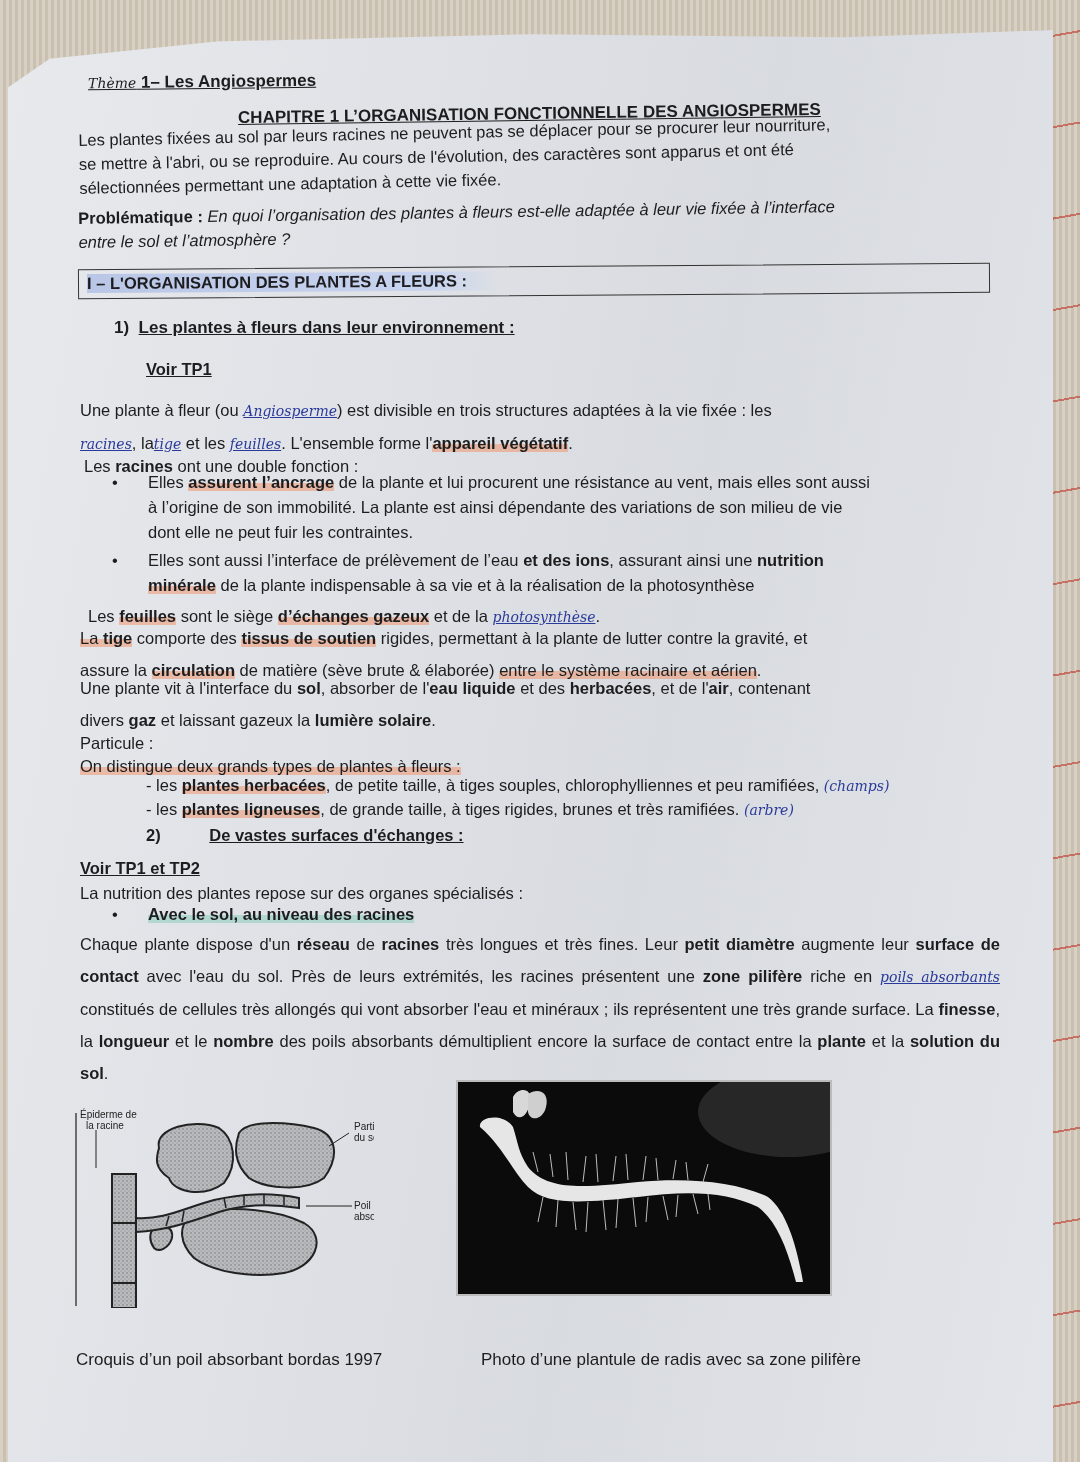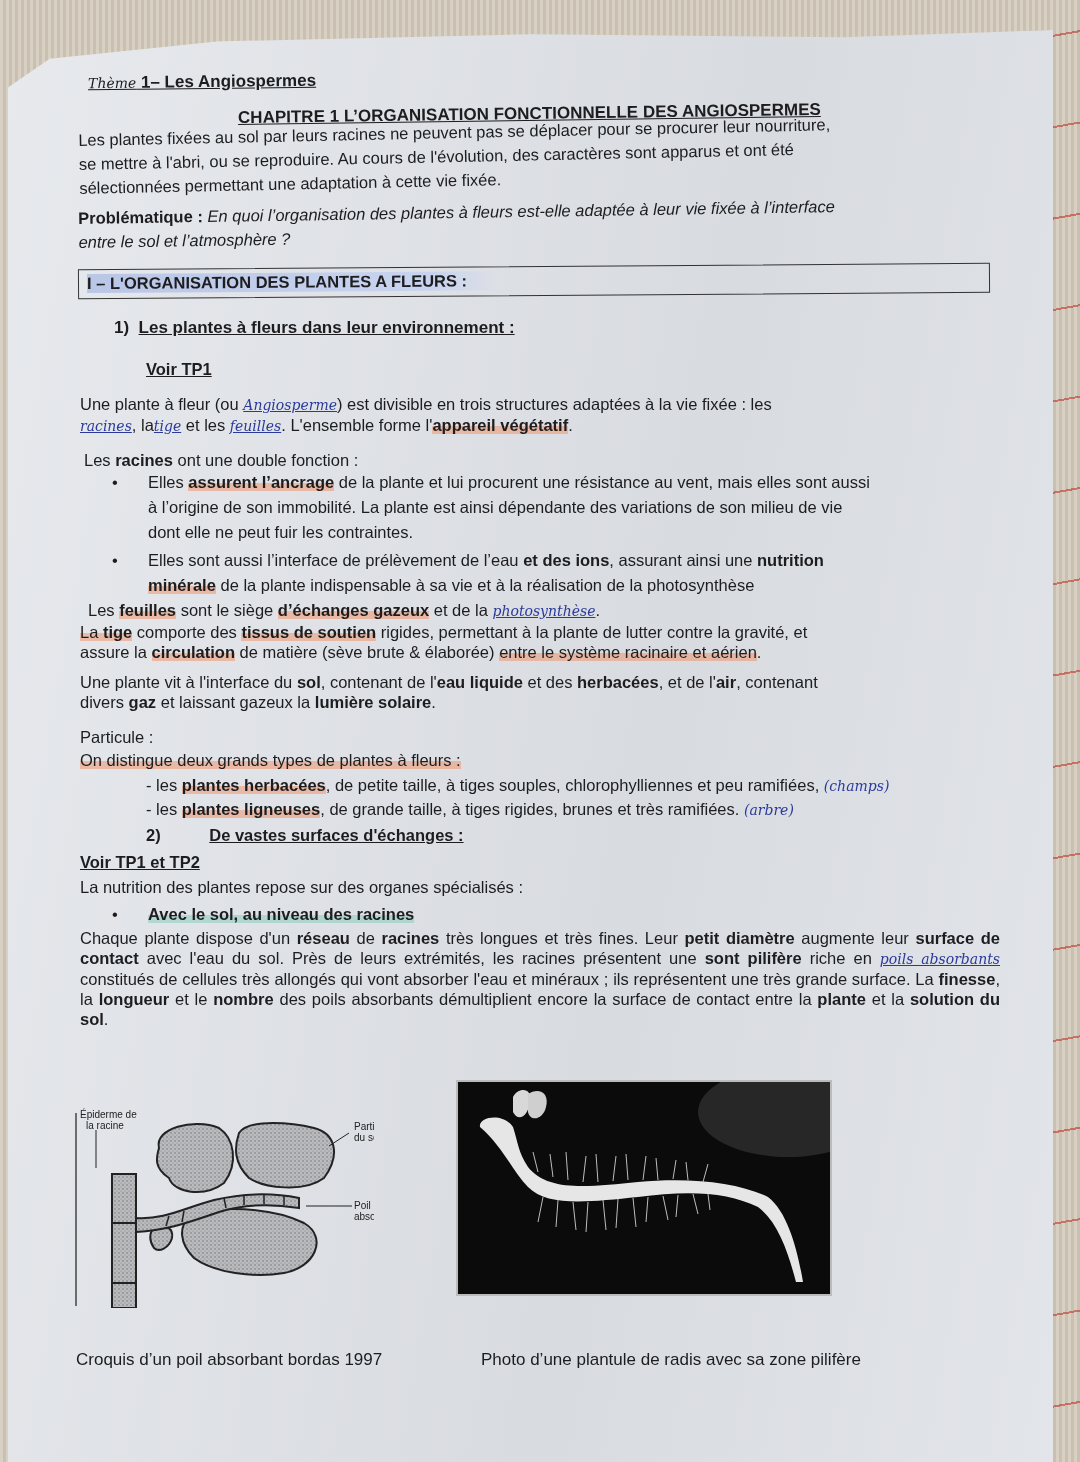--- a/index.html
+++ b/index.html
@@ -20,21 +20,21 @@
   .chap{left:222px;top:104px;font-size:17px;font-weight:bold;text-decoration:underline;transform:rotate(-0.8deg);}
   .intro{left:62px;top:128px;line-height:24px;font-size:16.5px;transform:rotate(-1.2deg);transform-origin:left top;}
   .probl{left:62px;top:206px;line-height:24px;font-size:16.5px;transform:rotate(-0.9deg);transform-origin:left top;}
   .probl b{font-weight:bold;}
   .probl i{font-style:italic;}
   .section-box{position:absolute;left:62px;top:266px;width:910px;height:28px;border:1.5px solid #333;transform:rotate(-0.4deg);}
   .section-box span{position:absolute;left:8px;top:4px;font-weight:bold;font-size:16.5px;background:linear-gradient(90deg,#b9c6e6 0,#c8d4ef 85%,rgba(200,212,239,0));padding-right:30px;}
   .sub1{left:98px;top:318px;font-weight:bold;font-size:17px;}
   .sub1 u{text-decoration:underline;}
   .voir{left:130px;top:360px;font-weight:bold;text-decoration:underline;font-size:16.5px;}
-  .para{position:absolute;left:64px;width:920px;font-size:16.5px;line-height:20px;}
+  .para{position:absolute;left:64px;width:920px;font-size:16.5px;line-height:32px;}
   .hw{font-family:"DejaVu Serif",serif;font-style:italic;color:#2a3a9a;font-size:14px;text-decoration:underline;}
   .hl{background:linear-gradient(180deg,transparent 55%,rgba(240,150,110,.55) 55%);}
   .hlg{background:linear-gradient(180deg,transparent 55%,rgba(120,200,180,.45) 55%);}
   b{font-weight:bold;}
   .bullet{position:absolute;left:96px;width:880px;font-size:16.5px;line-height:25px;}
   .bullet .dot{position:absolute;left:0;top:0;}
   .bullet .txt{margin-left:36px;display:block;}
   .indent{position:absolute;left:130px;font-size:16.5px;}
   .justify{text-align:justify;}
   .figure-left{position:absolute;left:58px;top:1108px;width:300px;height:200px;}
@@ -100,21 +100,21 @@
   <div class="para" style="top:600px;left:72px;">
     <span>Les </span><b class="hl">feuilles</b><span> sont le siège </span><b class="hl">d’échanges gazeux</b><span> et de la </span><span class="hw">photosynthèse</span><span>.</span>
   </div>
 
   <div class="para" style="top:622px;">
     <span class="hl">La </span><b class="hl">tige</b><span> comporte des </span><b class="hl">tissus de soutien</b><span> rigides, permettant à la plante de lutter contre la gravité, et</span><br>
     <span>assure la </span><b class="hl">circulation</b><span> de matière (sève brute &amp; élaborée) </span><span class="hl">entre le système racinaire et aérien</span><span>.</span>
   </div>
 
   <div class="para" style="top:672px;">
-    <span>Une plante vit à l'interface du </span><b>sol</b><span>, contenant de l'</span><b>eau liquide</b><span> et des </span><b>herbacées</b><span>, et de l'</span><b>air</b><span>, contenant</span><br>
+    <span>Une plante vit à l'interface du </span><b>sol</b><span>, absorber de l'</span><b>eau liquide</b><span> et des </span><b>herbacées</b><span>, et de l'</span><b>air</b><span>, contenant</span><br>
     <span>divers </span><b>gaz</b><span> et laissant gazeux la </span><b>lumière solaire</b><span>.</span>
   </div>
 
   <div class="para" style="top:727px;">Particule :</div>
   <div class="para" style="top:750px;"><span class="hl">On distingue deux grands types de plantes à fleurs :</span></div>
 
   <div class="indent" style="top:776px;">
     <span>- les </span><b class="hl">plantes herbacées</b><span>, de petite taille, à tiges souples, chlorophylliennes et peu ramifiées,</span>
     <span class="hw" style="text-decoration:none;">(champs)</span>
   </div>
@@ -131,21 +131,21 @@
   <div class="para" style="top:852px;font-weight:bold;text-decoration:underline;">Voir TP1 et TP2</div>
   <div class="para" style="top:877px;">La nutrition des plantes repose sur des organes spécialisés :</div>
 
   <div class="bullet" style="top:902px;">
     <span class="dot">•</span>
     <span class="txt"><b class="hlg">Avec le sol, au niveau des racines</b></span>
   </div>
 
   <div class="para justify" style="top:928px;">
     <span>Chaque plante dispose d'un </span><b>réseau</b><span> de </span><b>racines</b><span> très longues et très fines. Leur </span><b>petit diamètre</b><span> augmente</span>
-    <span>leur </span><b>surface de contact</b><span> avec l'eau du sol. Près de leurs extrémités, les racines présentent une </span><b>sont</b>
+    <span>leur </span><b>surface de contact</b><span> avec l'eau du sol. Près de leurs extrémités, les racines présentent une </span><b>zone</b>
     <b>pilifère</b><span> riche en </span><span class="hw">poils absorbants</span><span> constitués de cellules très allongés qui vont absorber l'eau et</span>
     <span>minéraux ; ils représentent une très grande surface. La </span><b>finesse</b><span>, la </span><b>longueur</b><span> et le </span><b>nombre</b><span> des poils</span>
     <span>absorbants démultiplient encore la surface de contact entre la </span><b>plante</b><span> et la </span><b>solution du sol</b><span>.</span>
   </div>
 
   <div class="figure-left">
     <svg width="300" height="200" viewBox="0 0 300 200">
       <defs>
         <pattern id="dots" width="4" height="4" patternUnits="userSpaceOnUse">
           <rect width="4" height="4" fill="#b9bbbe"></rect>

